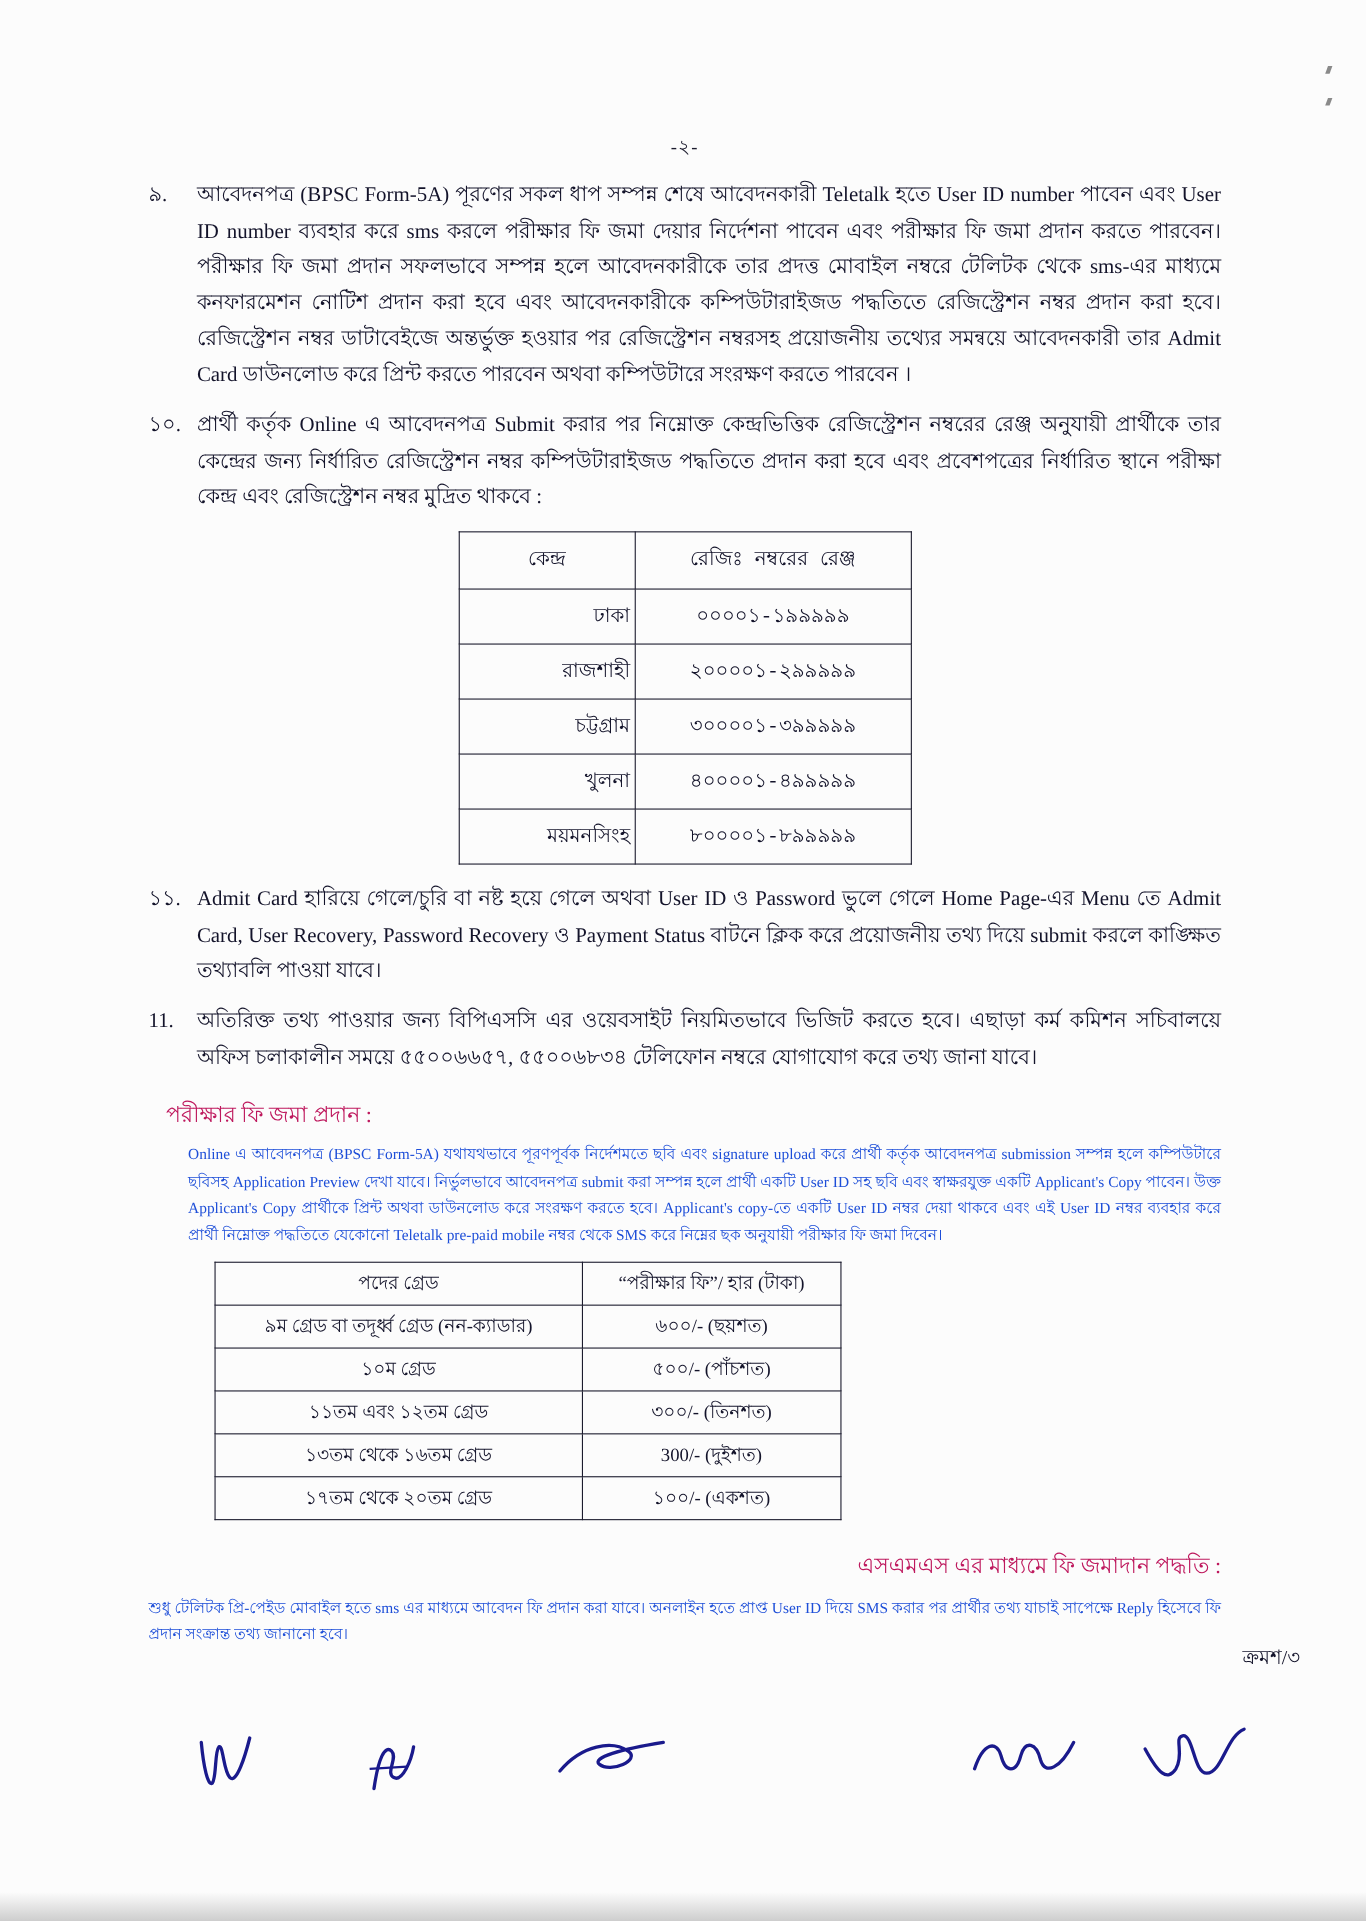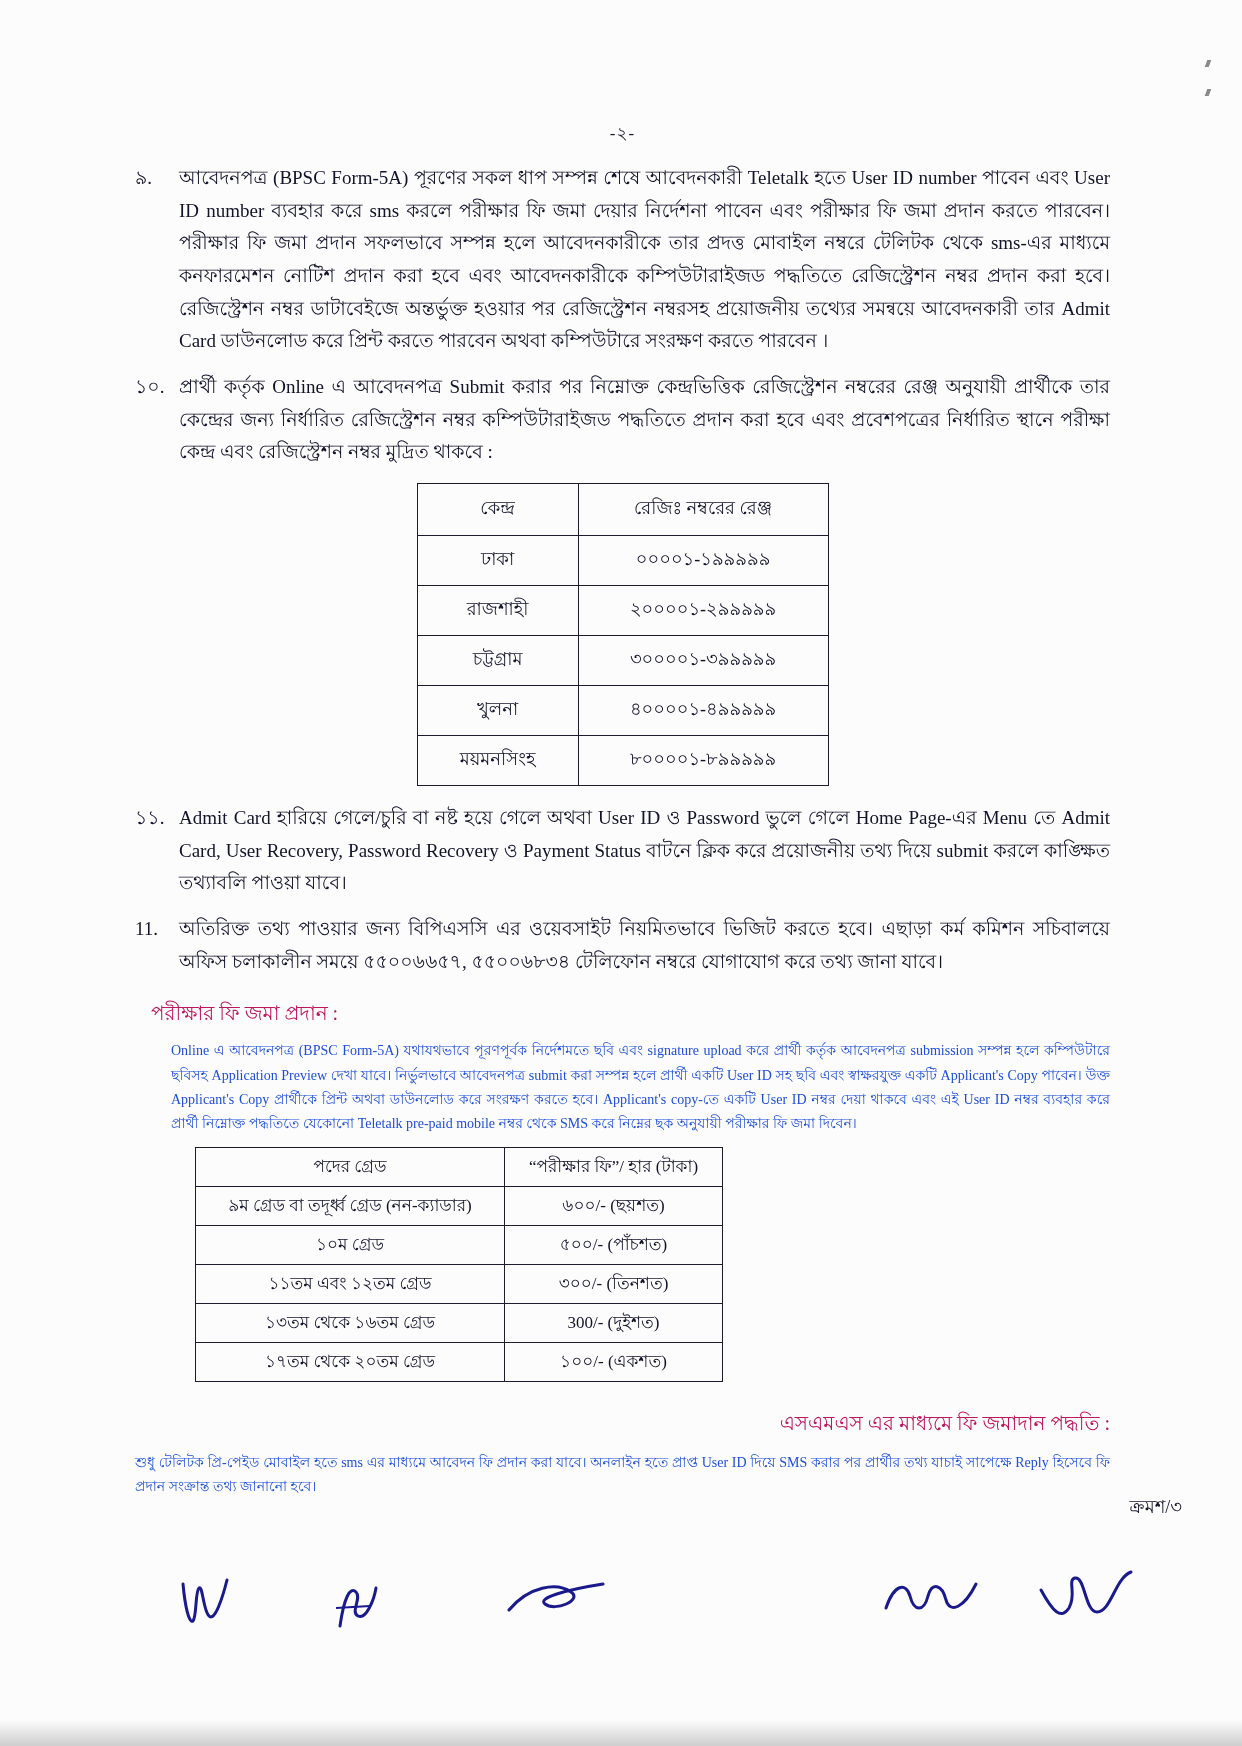--- a/index.html
+++ b/index.html
@@ -53,39 +53,40 @@
     font-size: 19px;
     line-height: 1.72;
     color: #13132a;
     text-align: justify;
   }
 
   table.reg {
     border-collapse: collapse;
     margin: 14px auto 16px auto;
     width: 412px;
+    font-family: Liberation Mono, monospace;
   }
   table.reg th, table.reg td {
     border: 1px solid #1c1c2e;
     text-align: center;
     font-size: 18px;
     color: #13132a;
     padding: 9px 4px;
   }
   table.reg th {
     font-weight: normal;
     padding: 10px 4px;
   }
-  table.reg td.c1 { width: 200px; }
+  table.reg td.c1 { width: 200px; text-align: right; }
   table.reg td.c2 { width: 300px; }
 
   table.fee {
     border-collapse: collapse;
     margin: 10px 0 10px 60px;
-    width: 528px;
+    width: 570px;
   }
   table.fee th, table.fee td {
     border: 1px solid #1c1c2e;
     text-align: center;
     font-size: 17px;
     color: #13132a;
     padding: 5px 4px;
   }
   table.fee th { font-weight: normal; }
 

